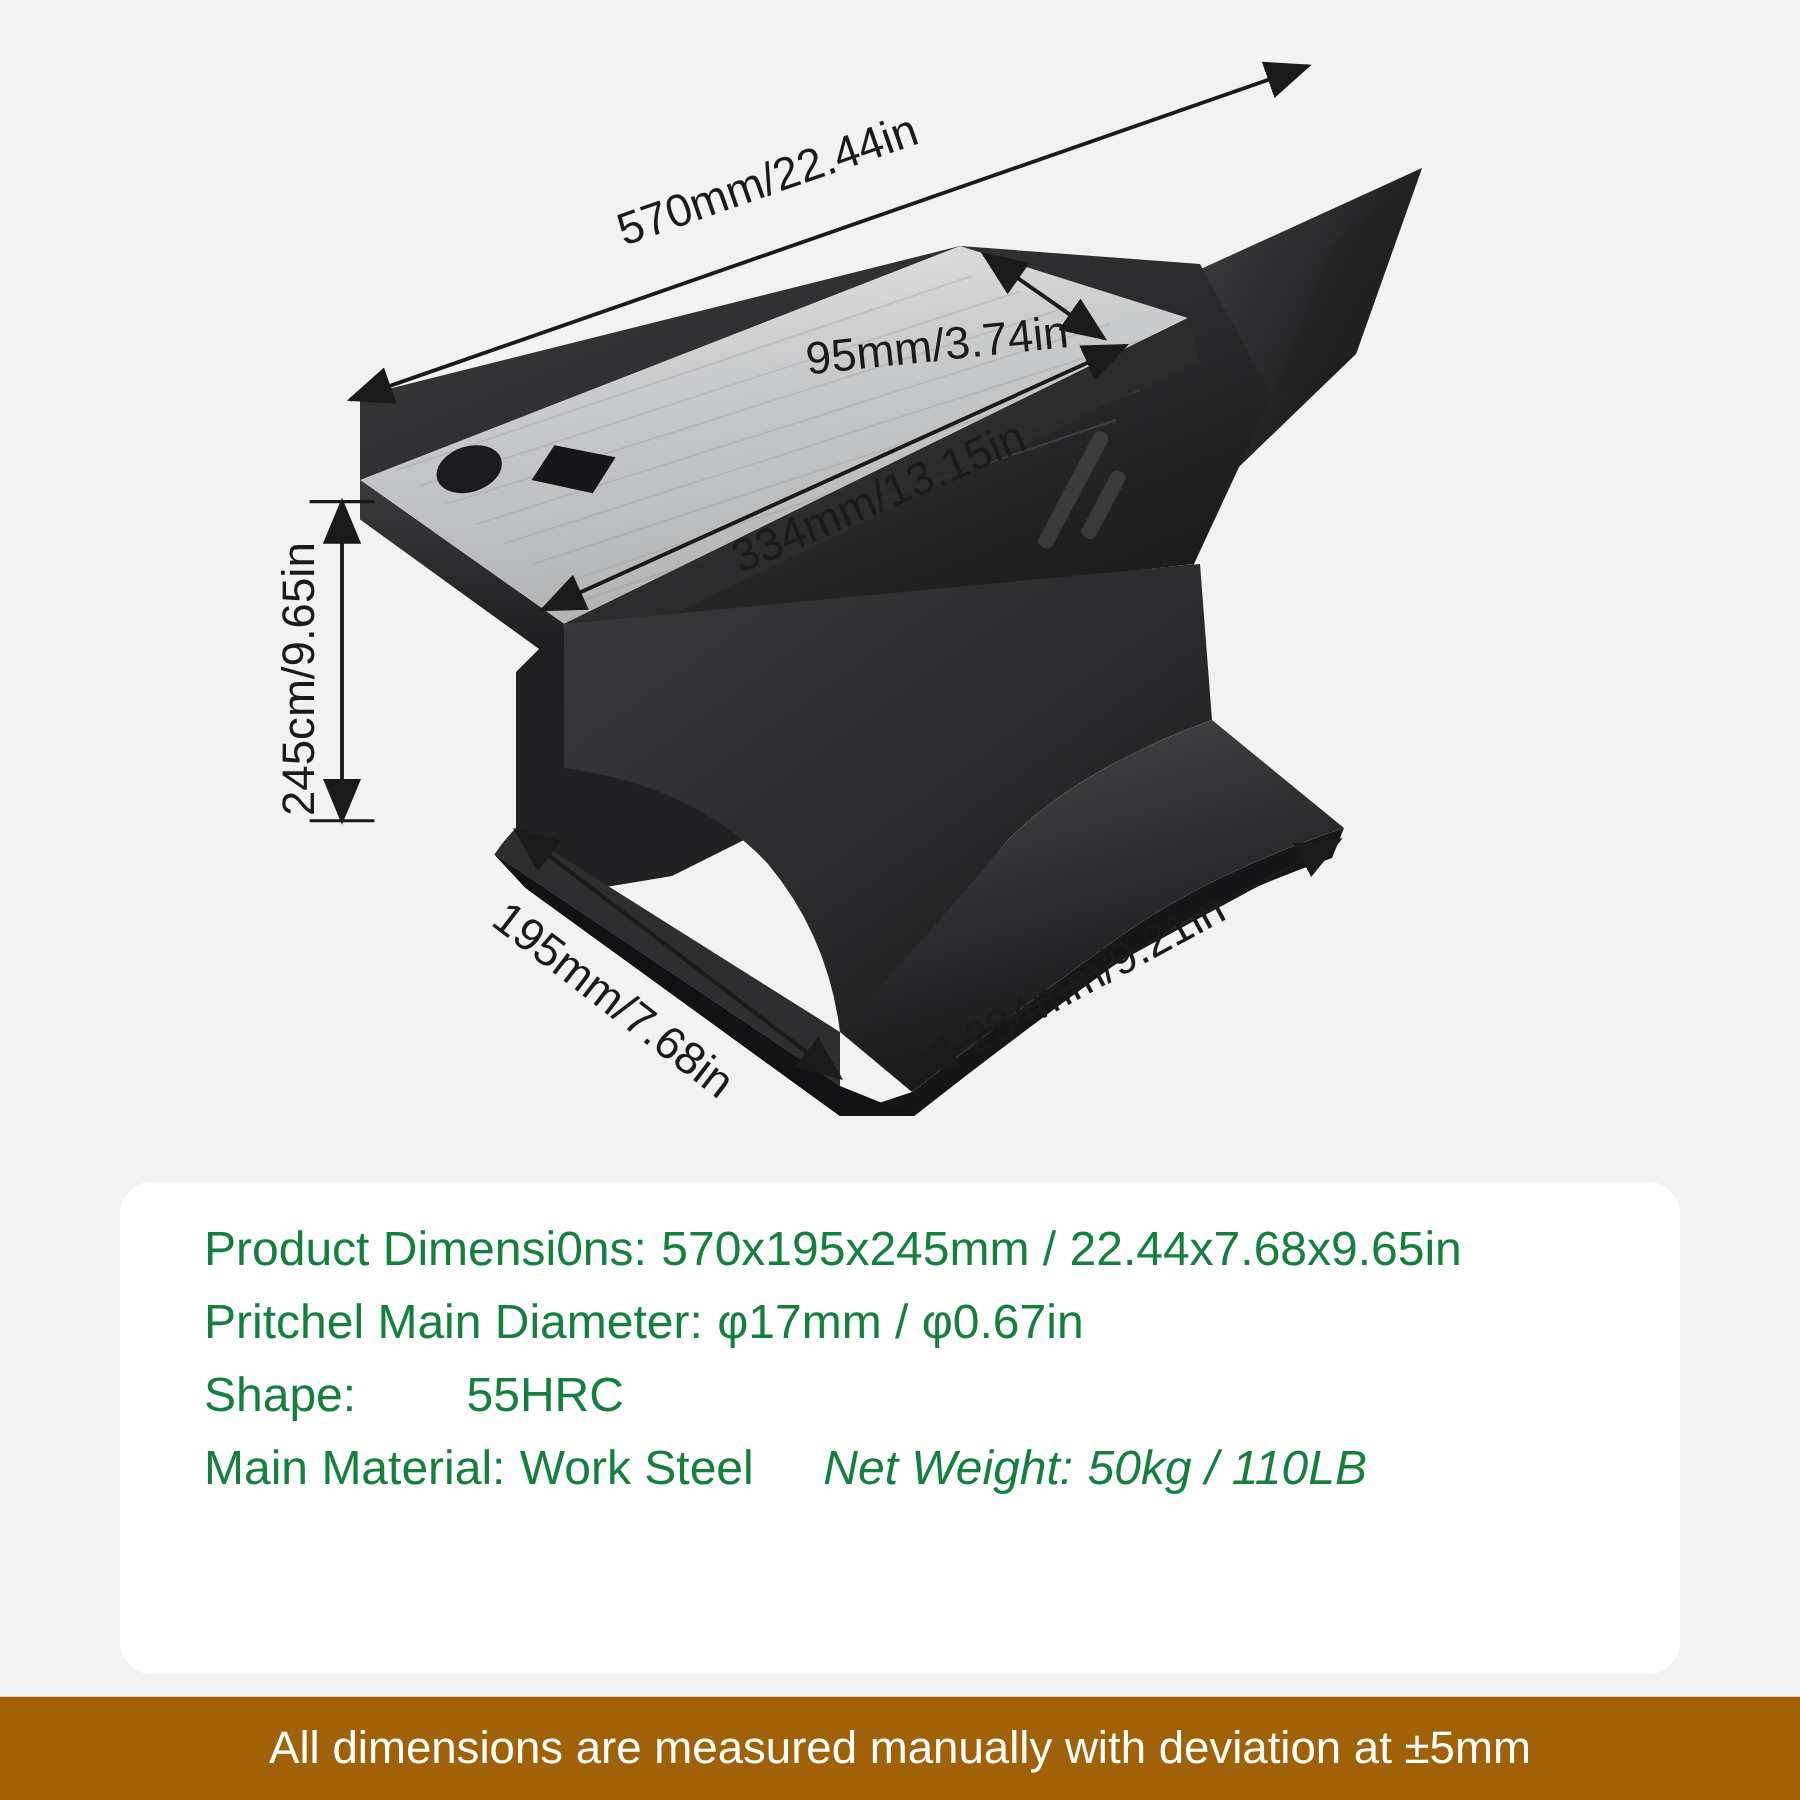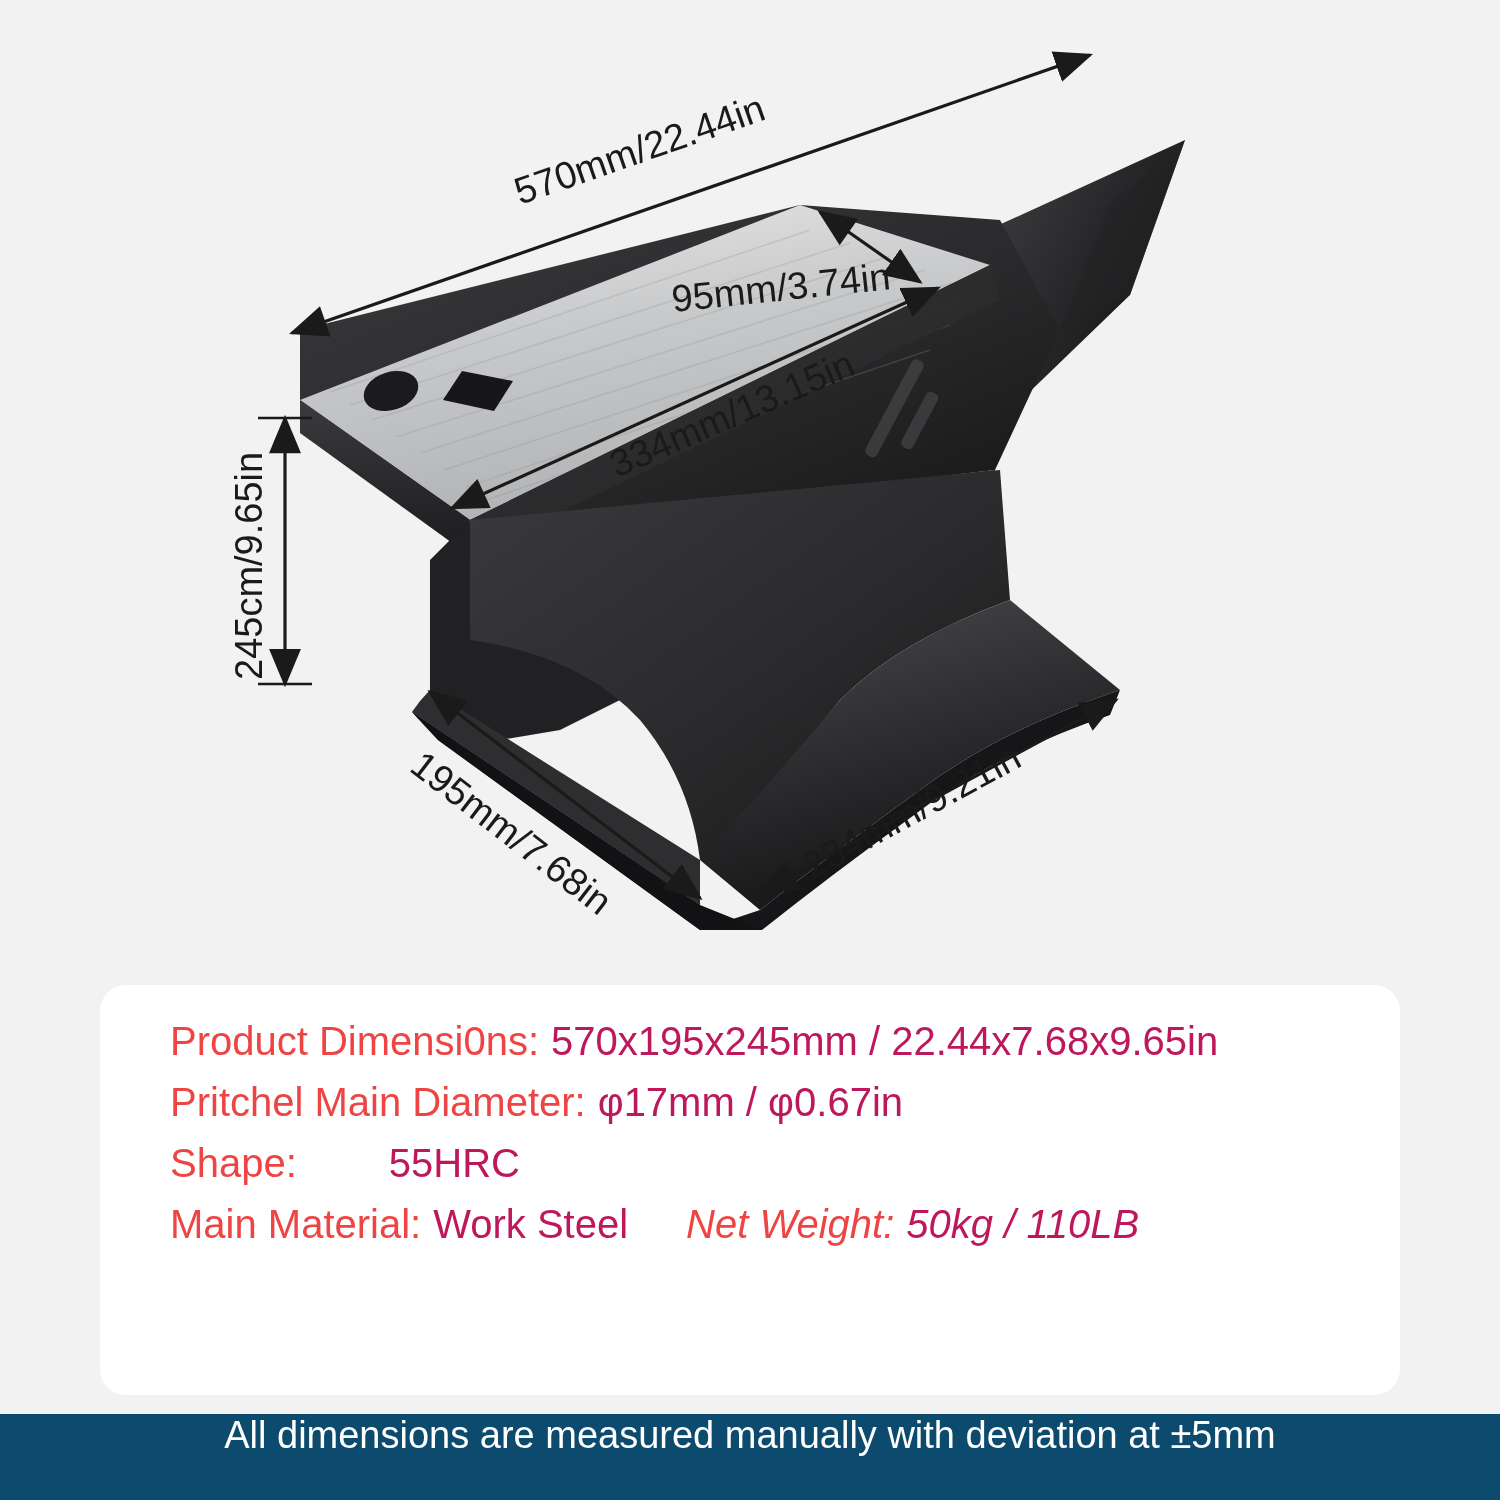--- a/index.html
+++ b/index.html
@@ -46,50 +46,51 @@
     padding: 34px 0 0 70px;
   }
   .spec-row {
     display: flex;
     align-items: baseline;
     margin-bottom: 16px;
     white-space: nowrap;
   }
   .spec-label {
     font-size: 40px;
-    color: #ef4444;
+    color: #15803d;
     font-family: "Liberation Sans", sans-serif;
   }
   .spec-value {
     font-size: 40px;
-    color: #be185d;
+    color: #15803d;
     font-family: "Liberation Sans", sans-serif;
     margin-left: 12px;
   }
   .spec-row.two-col {
     display: flex;
   }
   .spec-group {
     display: flex;
     align-items: flex-start;
   }
   .gap-a { margin-left: 80px; }
   .gap-b { margin-left: 58px; font-style: italic; }
 
   
   #footer-banner {
     position: absolute;
     left: 0;
     bottom: 0;
     width: 1500px;
     height: 86px;
-    background: #0c4a6e;
+    background: #a16207;
     color: #ffffff;
     font-size: 38px;
     display: flex;
+    align-items: center;
     justify-content: center;
     font-family: "Liberation Sans", sans-serif;
   }
 </style>
 </head>
 <body>
 
 <div id="illustration">
   <svg width="1500" height="980" viewBox="0 0 1500 980" xmlns="http://www.w3.org/2000/svg">
     <defs>

